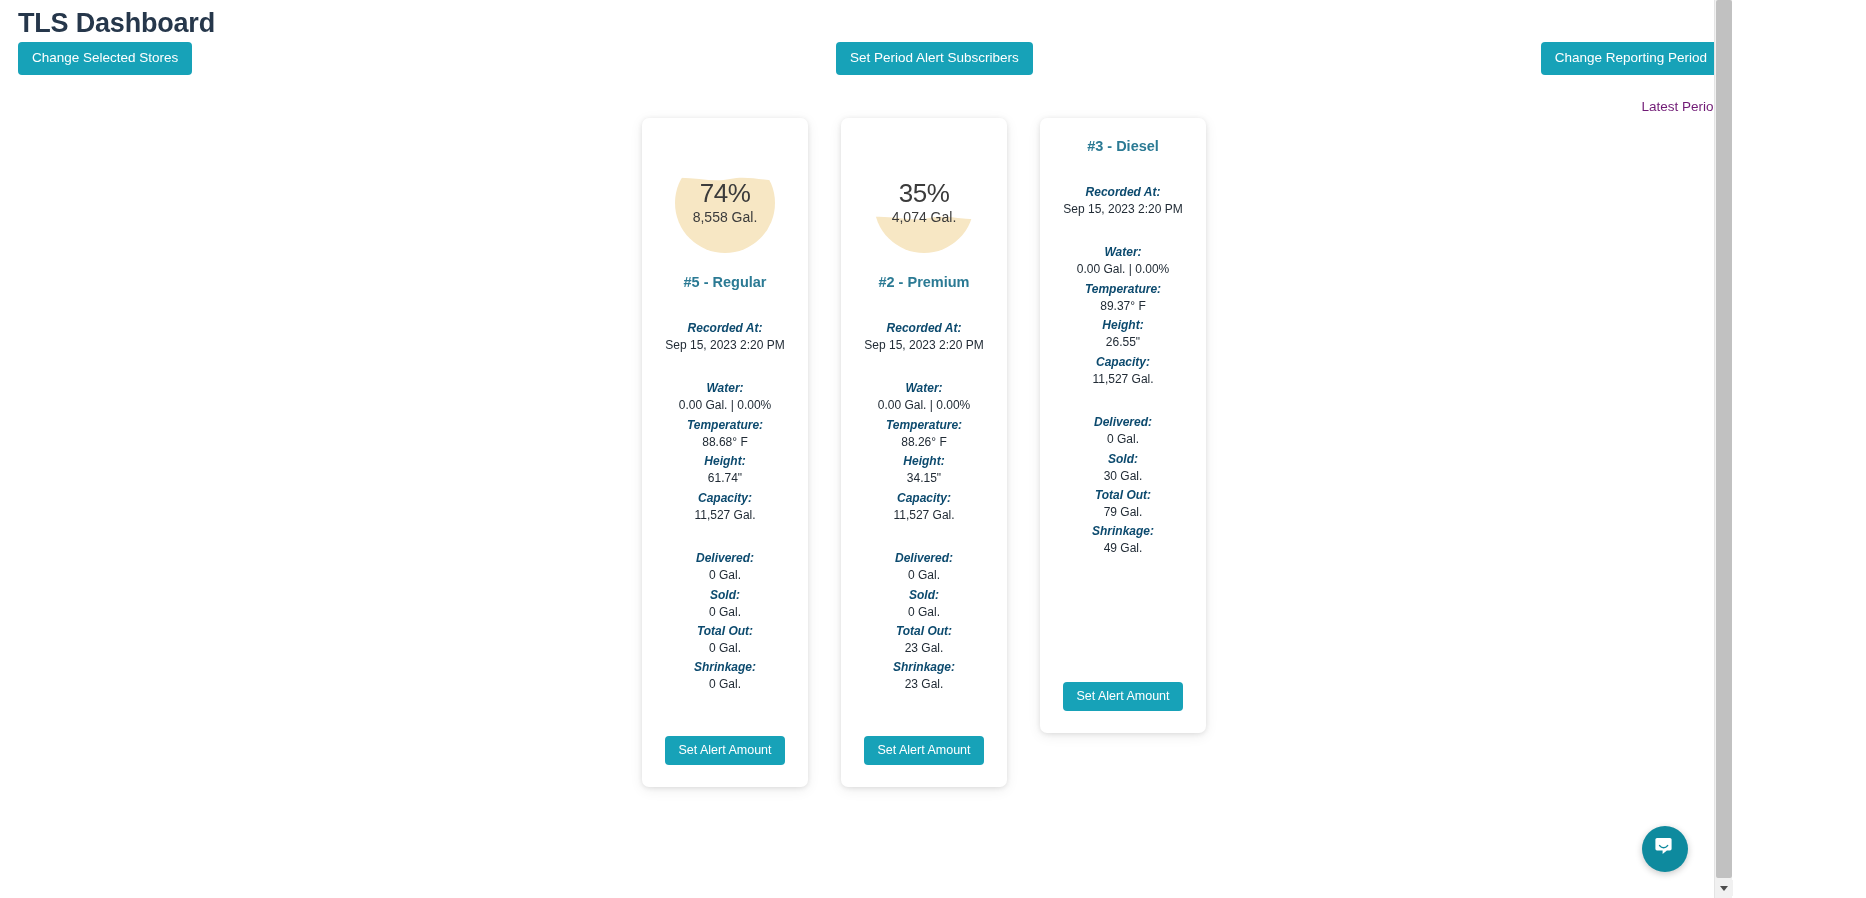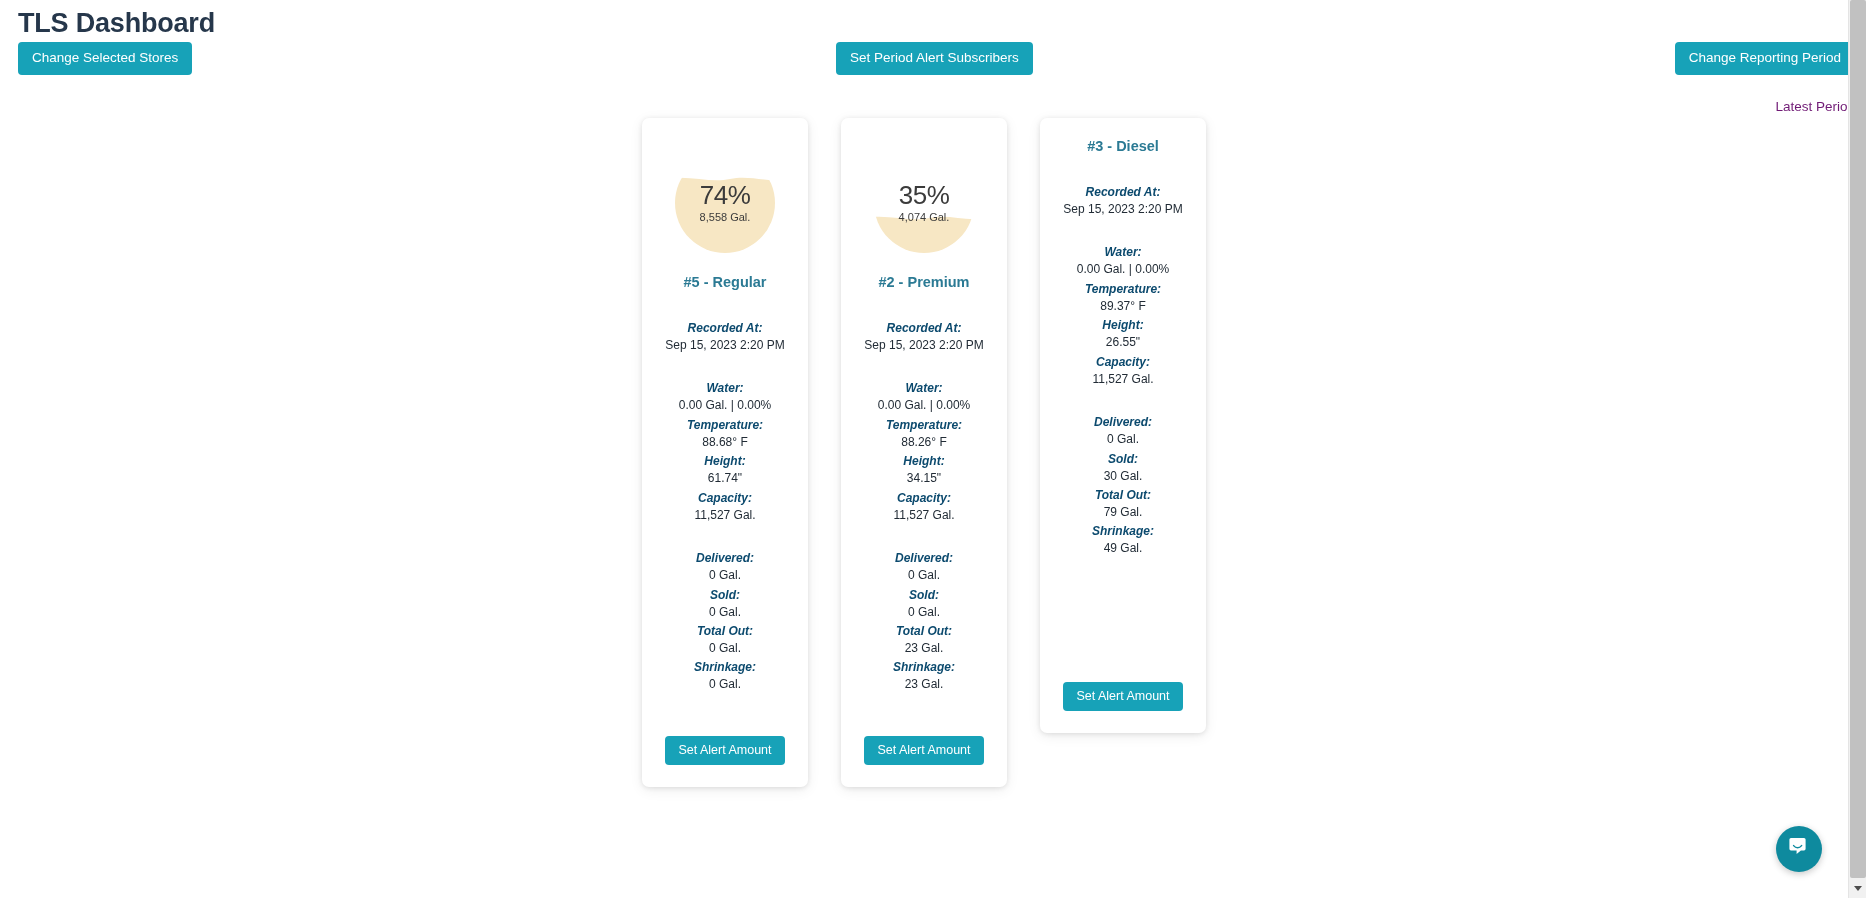--- a/index.html
+++ b/index.html
@@ -6,21 +6,21 @@
   * { box-sizing: border-box; }
   html, body {
     margin: 0; padding: 0;
     width: 1866px; height: 898px;
     background: #ffffff;
     font-family: "Liberation Sans", sans-serif;
     overflow: hidden;
   }
   .page {
     position: relative;
-    width: 1866px;
+    width: 1732px;
     height: 898px;
     background: #ffffff;
   }
   
   .page-title {
     position: absolute;
     left: 18px;
     top: -10px;
     font-size: 27px;
     font-weight: bold;
@@ -116,21 +116,21 @@
     pointer-events: none;
   }
   .gauge-pct {
     font-size: 26px;
     color: #3b3b3b;
     line-height: 1.05;
     font-weight: 400;
     letter-spacing: -0.5px;
   }
   .gauge-gal {
-    font-size: 11px;
+    font-size: 14px;
     color: #3b3b3b;
     line-height: 1.2;
     margin-top: 1px;
   }
 
   .tank-name {
     font-size: 14.5px;
     color: #2b7a94;
     font-weight: 600;
     margin-top: 6px;

